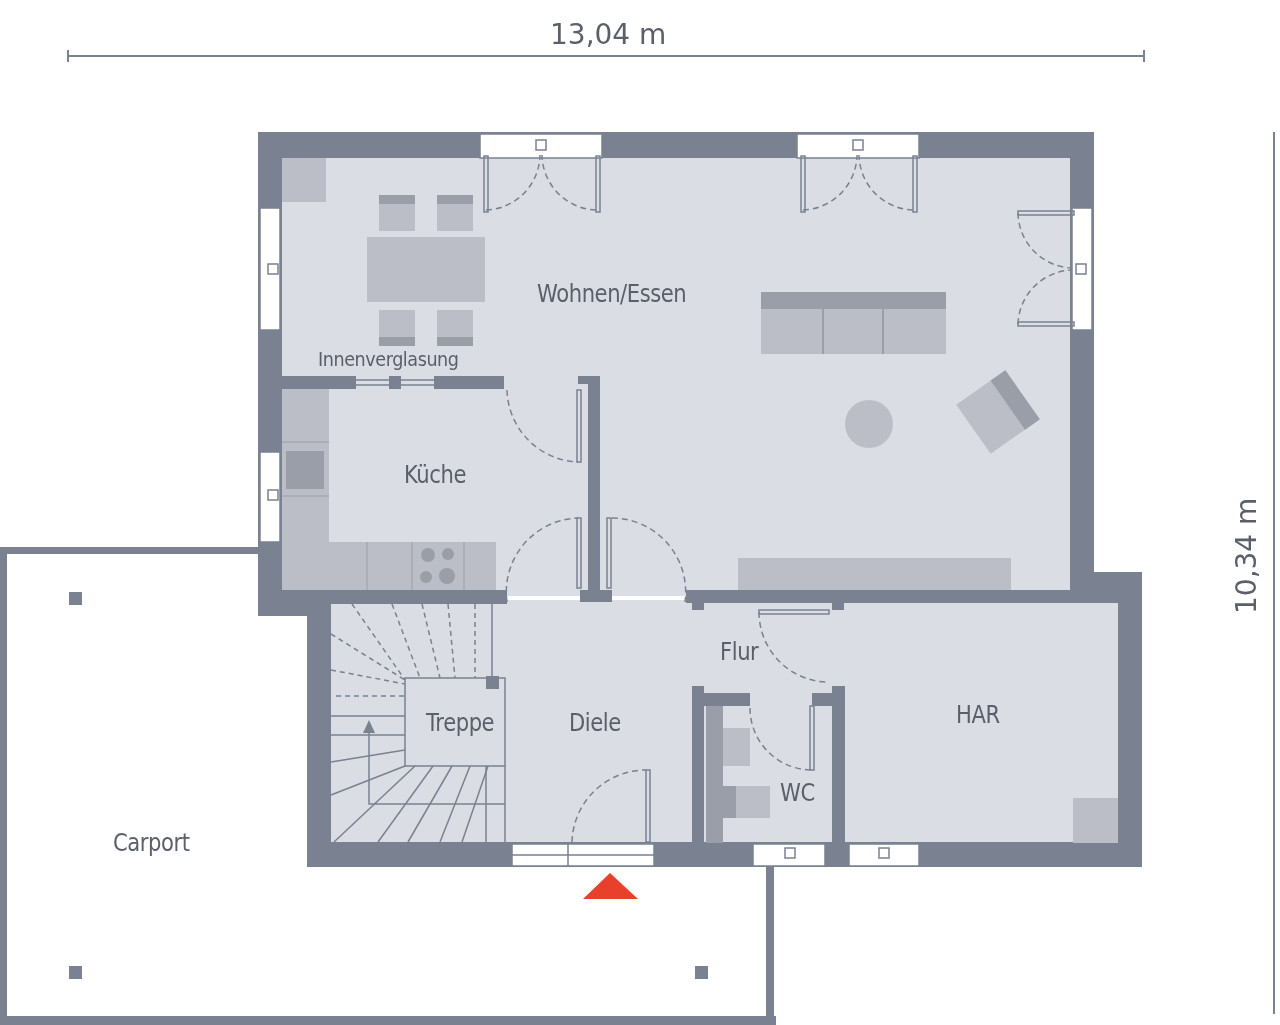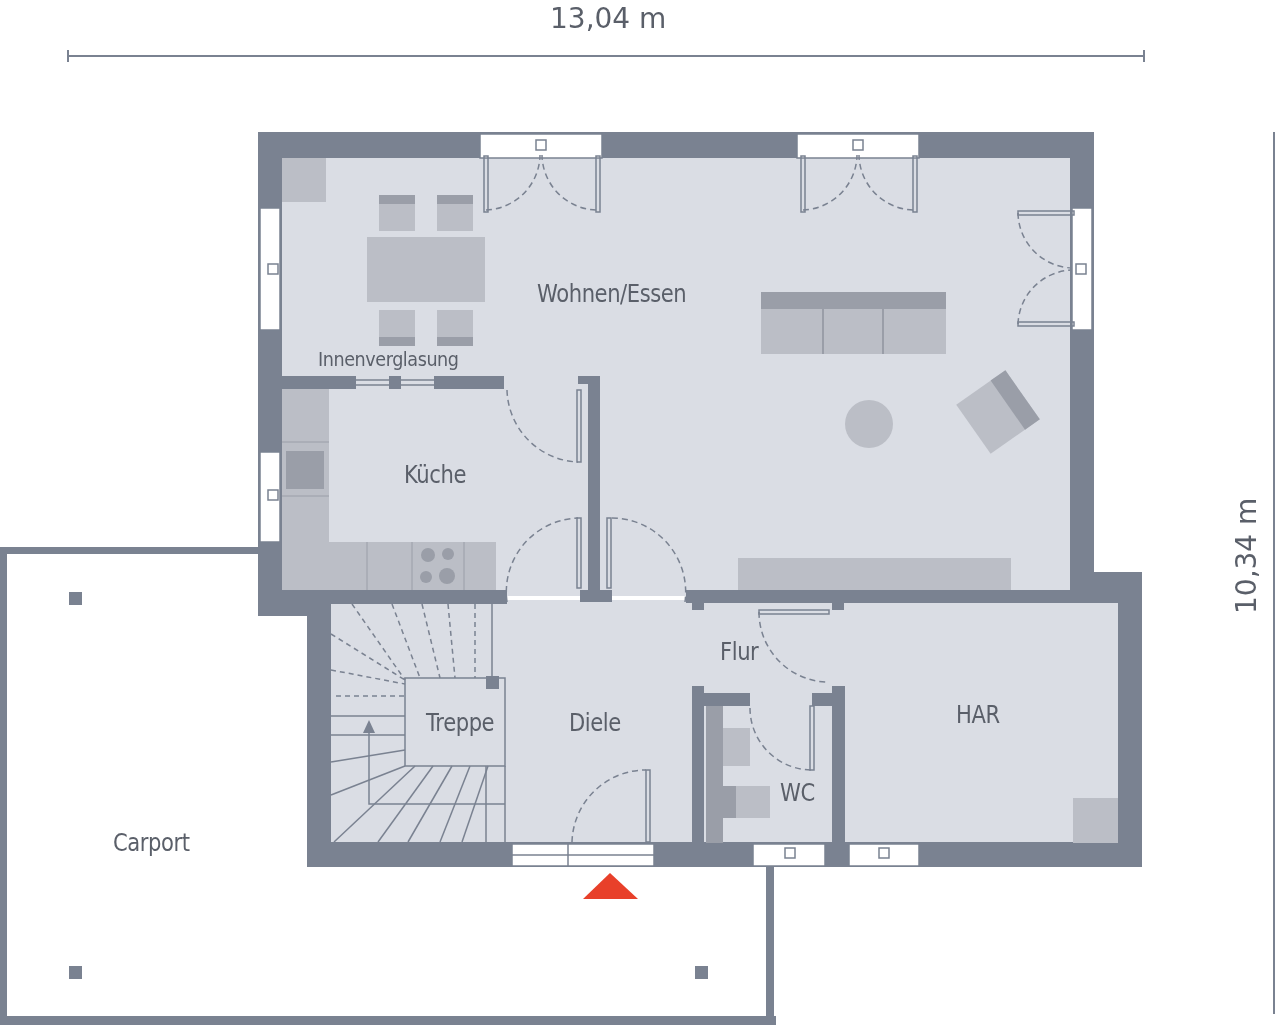--- a/index.html
+++ b/index.html
@@ -193,21 +193,21 @@
     <line x1="462" y1="842" x2="488" y2="766"></line>
     <line x1="486" y1="842" x2="486" y2="766"></line>
     <line x1="505" y1="766" x2="505" y2="842"></line>
     <polyline points="369,732 369,804 505,804"></polyline>
     <polygon points="363,733 375,733 369,720" fill="#7a8291" stroke="none"></polygon>
   </g>
 
   <polygon points="583,899 638,899 610,873" fill="#e8402a"></polygon>
 </svg>
 
-<div class="dim" style="left:550px; top:2px;">13,04 m</div>
+<div class="dim" style="left:550px; top:18px;">13,04 m</div>
 <div class="dim vert" style="left:1230px; top:614px;">10,34 m</div>
 
 <div class="lbl" style="left:537px; top:280px;">Wohnen/Essen</div>
 <div class="lbl small" style="left:318px; top:347px;">Innenverglasung</div>
 <div class="lbl" style="left:404px; top:461px;">Küche</div>
 <div class="lbl" style="left:426px; top:709px;">Treppe</div>
 <div class="lbl" style="left:569px; top:709px;">Diele</div>
 <div class="lbl" style="left:720px; top:638px;">Flur</div>
 <div class="lbl" style="left:780px; top:779px;">WC</div>
 <div class="lbl" style="left:956px; top:701px;">HAR</div>

